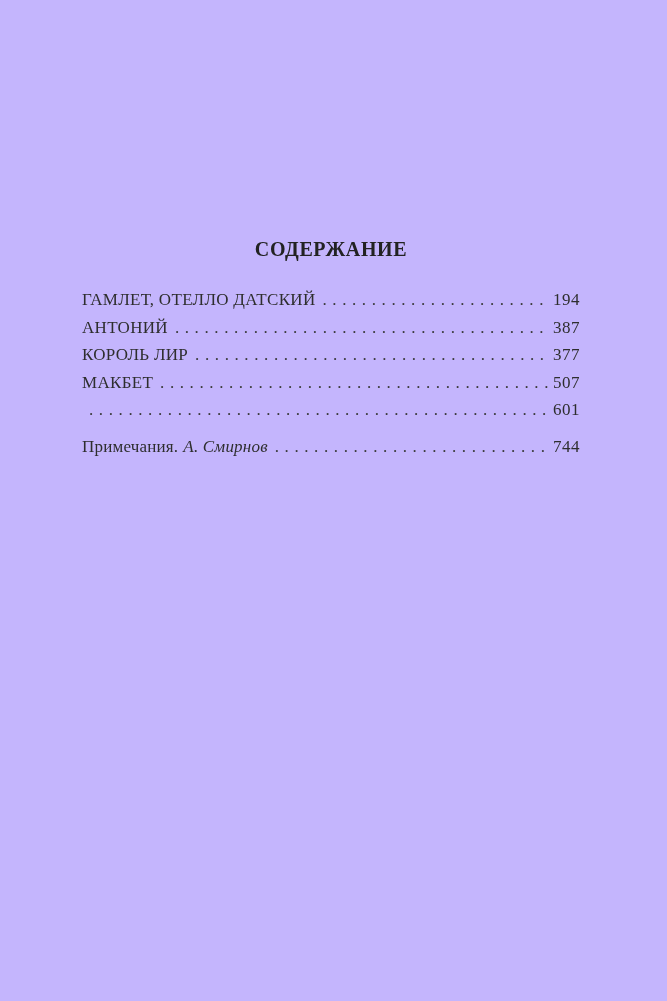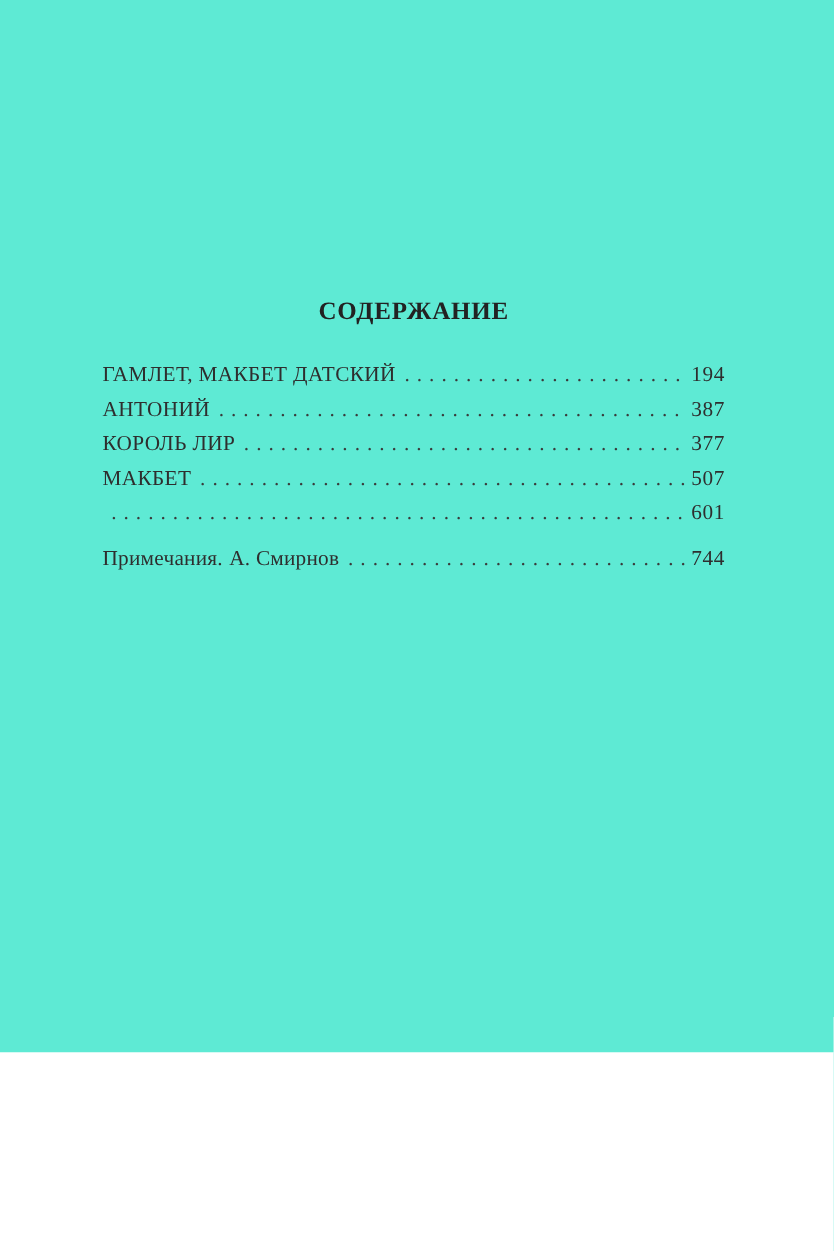--- a/index.html
+++ b/index.html
@@ -3,22 +3,22 @@
 <meta charset="utf-8">
 <style>
   html, body {
     margin: 0;
     padding: 0;
     background: #ffffff;
   }
   .book-page {
     position: relative;
     width: 667px;
-    height: 842px;
-    background: #5eead4;
+    height: 1001px;
+    background: #c4b5fd;
     overflow: hidden;
     font-family: "Liberation Serif", serif;
   }
   .toc-content {
     position: absolute;
     left: 82px;
     top: 239px;
     width: 498px;
   }
   .toc-title {
@@ -44,20 +44,21 @@
   }
   .toc-entry-label {
     white-space: nowrap;
     letter-spacing: 0.3px;
   }
   .notes-label {
     letter-spacing: 0.2px;
     text-align: center;
   }
   .notes-author {
+    font-style: italic;
     margin-left: 5px;
     letter-spacing: 0.2px;
   }
   .dot-leader {
     flex: 1 1 auto;
     overflow: hidden;
     white-space: nowrap;
     margin-left: 7px;
     color: #3a3a3a;
     min-width: 0;
@@ -79,21 +80,21 @@
 
 <div class="book-page">
   <div class="toc-content">
 
     <div class="toc-title">СОДЕРЖАНИЕ</div>
 
     <div class="toc-list">
 
 
       <div class="toc-row">
-        <span class="toc-entry-label">ГАМЛЕТ, МАКБЕТ ДАТСКИЙ</span>
+        <span class="toc-entry-label">ГАМЛЕТ, ОТЕЛЛО ДАТСКИЙ</span>
         <span class="dot-leader"></span>
         <span class="toc-entry-page">194</span>
       </div>
 
       <div class="toc-row">
         <span class="toc-entry-label">АНТОНИЙ</span>
         <span class="dot-leader"></span>
         <span class="toc-entry-page">387</span>
       </div>
 

